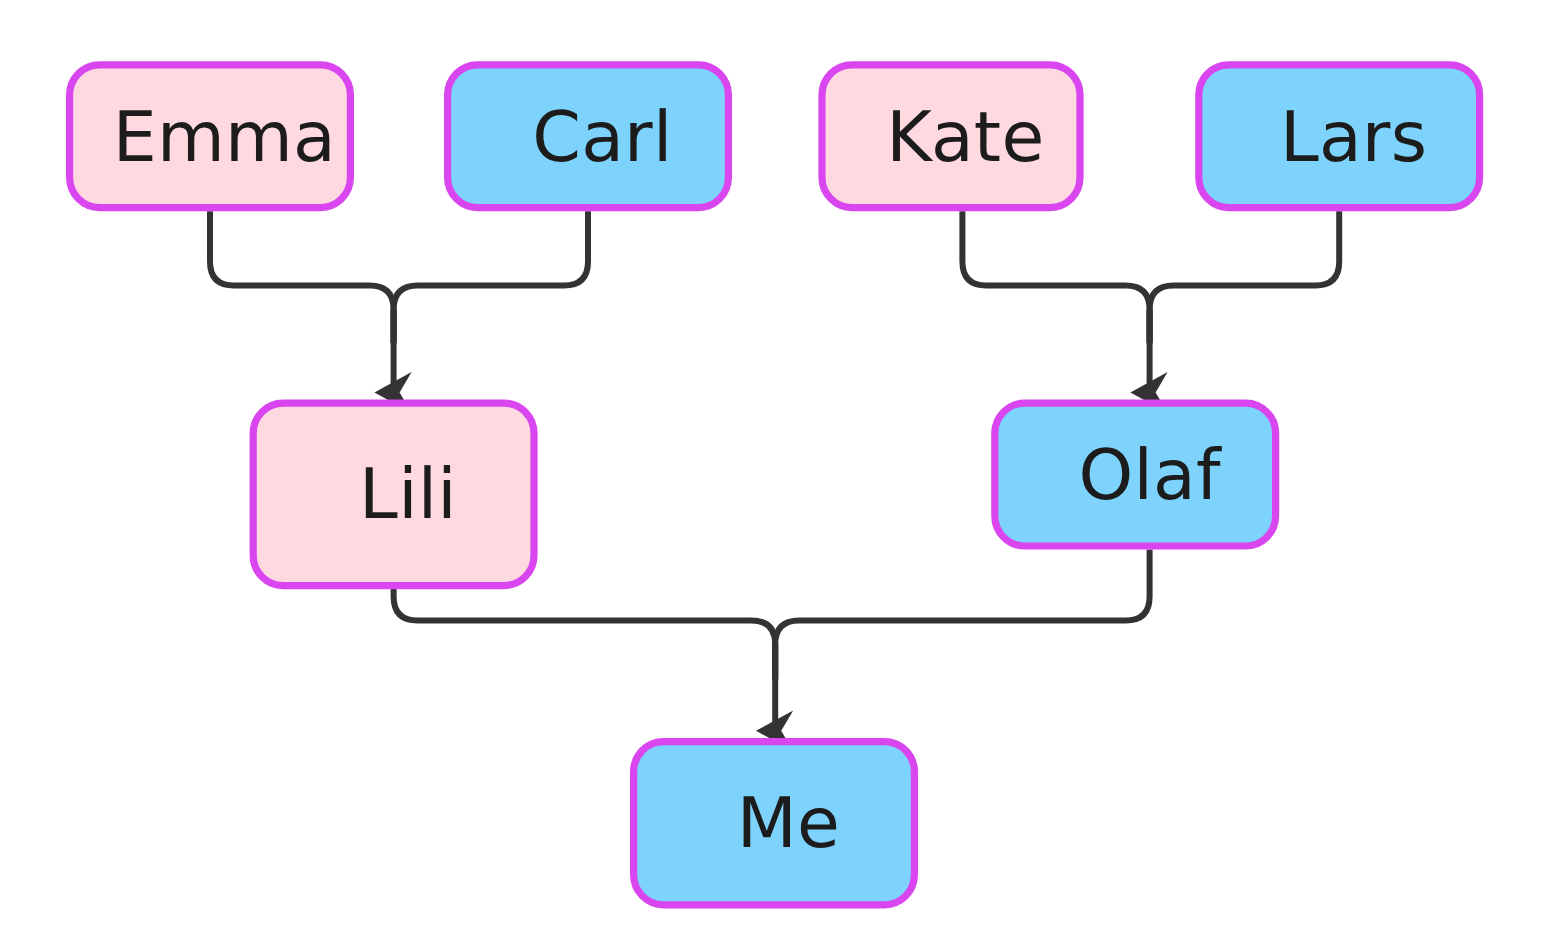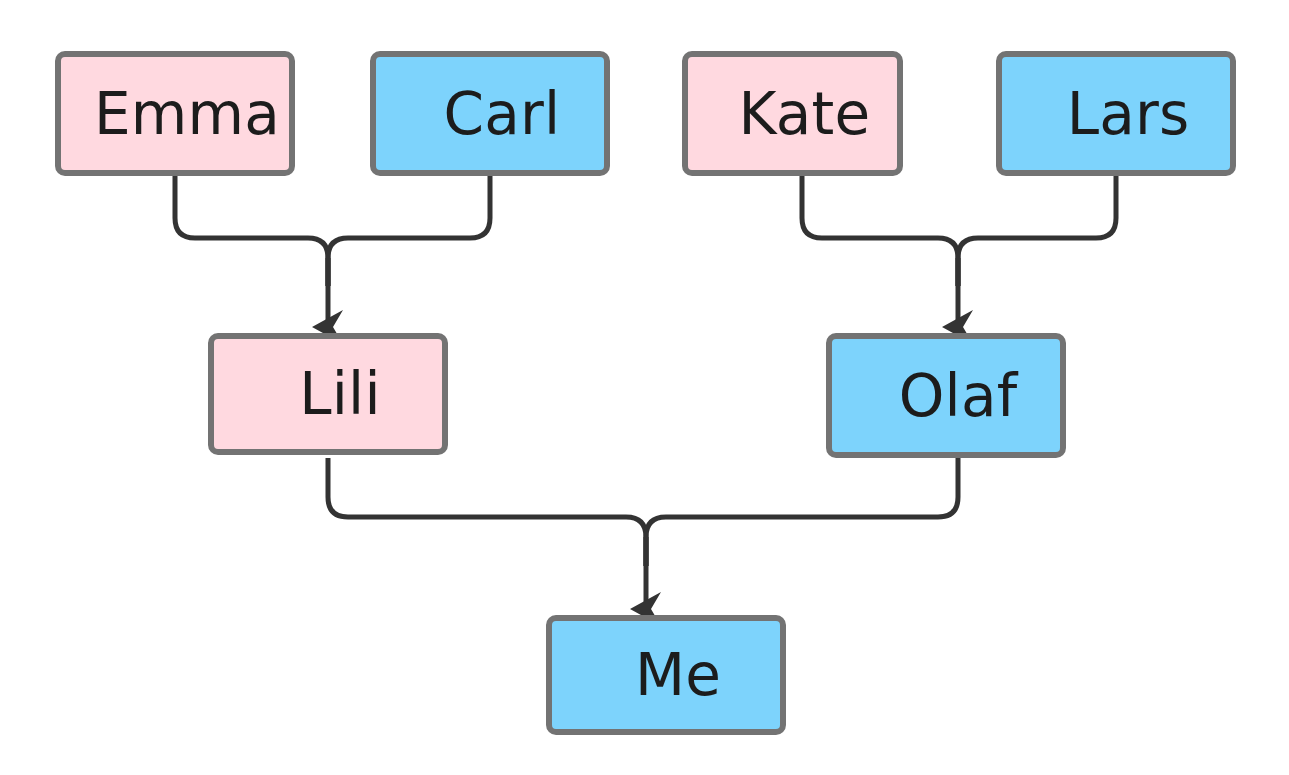--- a/index.html
+++ b/index.html
@@ -29,22 +29,22 @@
   #node-layer {
     position: absolute;
     left: 0;
     top: 0;
     width: 1289px;
     height: 775px;
   }
   .node {
     position: absolute;
     box-sizing: border-box;
-    border: 6px solid #737373;
-    border-radius: 10px;
+    border: 6px solid #d946ef;
+    border-radius: 28px;
     display: flex;
     align-items: center;
     justify-content: center;
   }
   .node-label {
     font-family: "DejaVu Sans", sans-serif;
     font-size: 58px;
     font-weight: 400;
     color: #1c1c1c;
     line-height: 1;
@@ -101,26 +101,26 @@
     </div>
 
     <div class="node female" style="left:682px; top:51px; width:221px; height:125px;">
       <span class="node-label">Kate</span>
     </div>
 
     <div class="node male" style="left:996px; top:51px; width:240px; height:125px;">
       <span class="node-label">Lars</span>
     </div>
 
-    <div class="node female" style="left:208px; top:333px; width:240px; height:122px;">
+    <div class="node female" style="left:208px; top:333px; width:240px; height:158px;">
       <span class="node-label">Lili</span>
     </div>
 
     <div class="node male" style="left:826px; top:333px; width:240px; height:125px;">
       <span class="node-label">Olaf</span>
     </div>
 
-    <div class="node male" style="left:546px; top:615px; width:240px; height:120px;">
+    <div class="node male" style="left:525px; top:615px; width:240px; height:142px;">
       <span class="node-label">Me</span>
     </div>
 
   </div>
 </div>
 
 </body></html>

